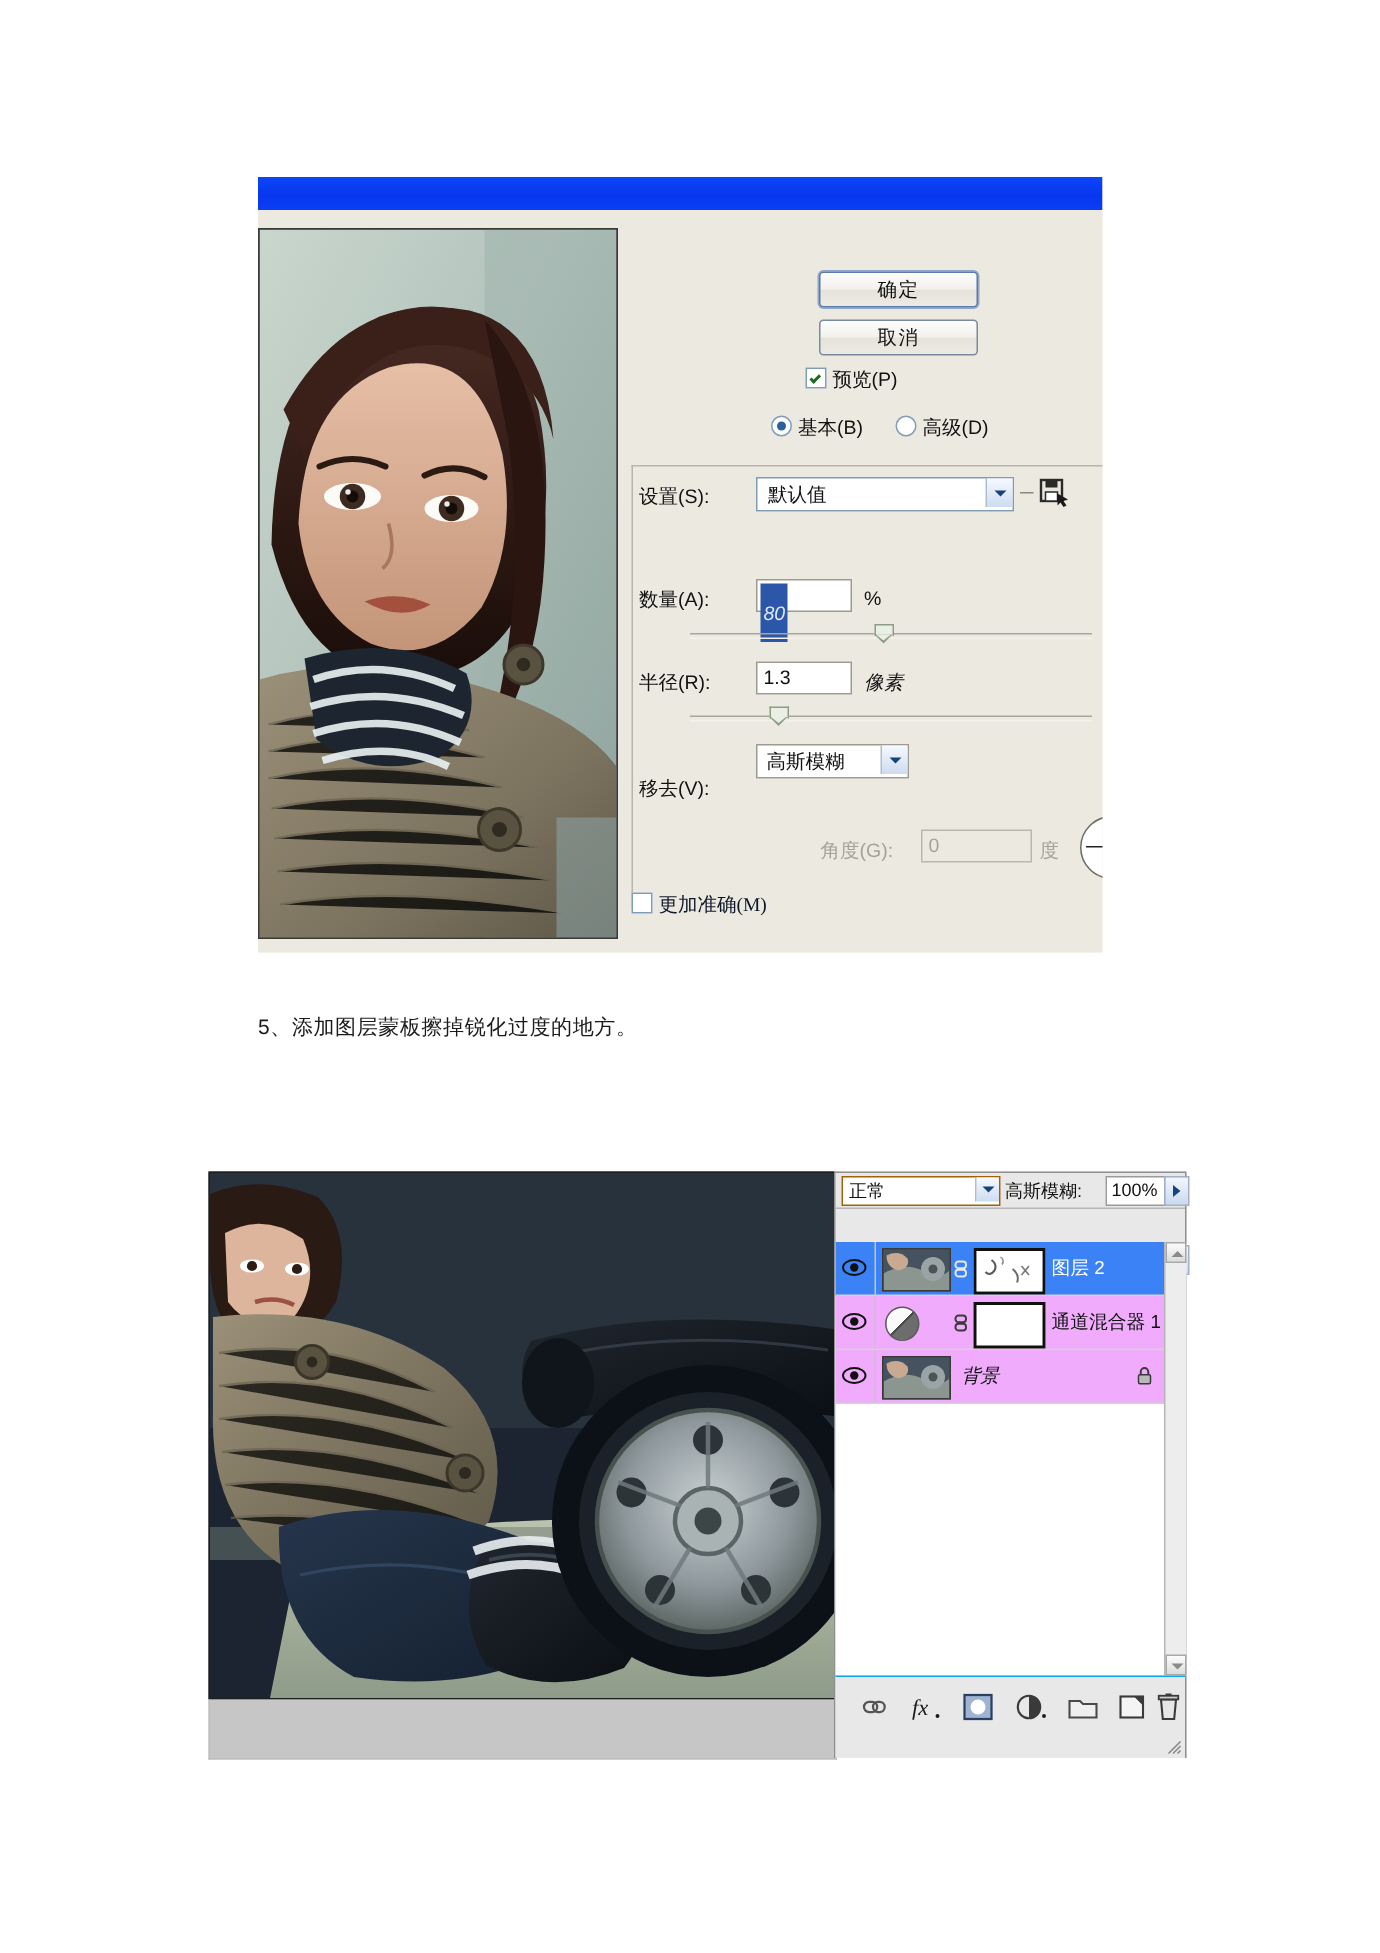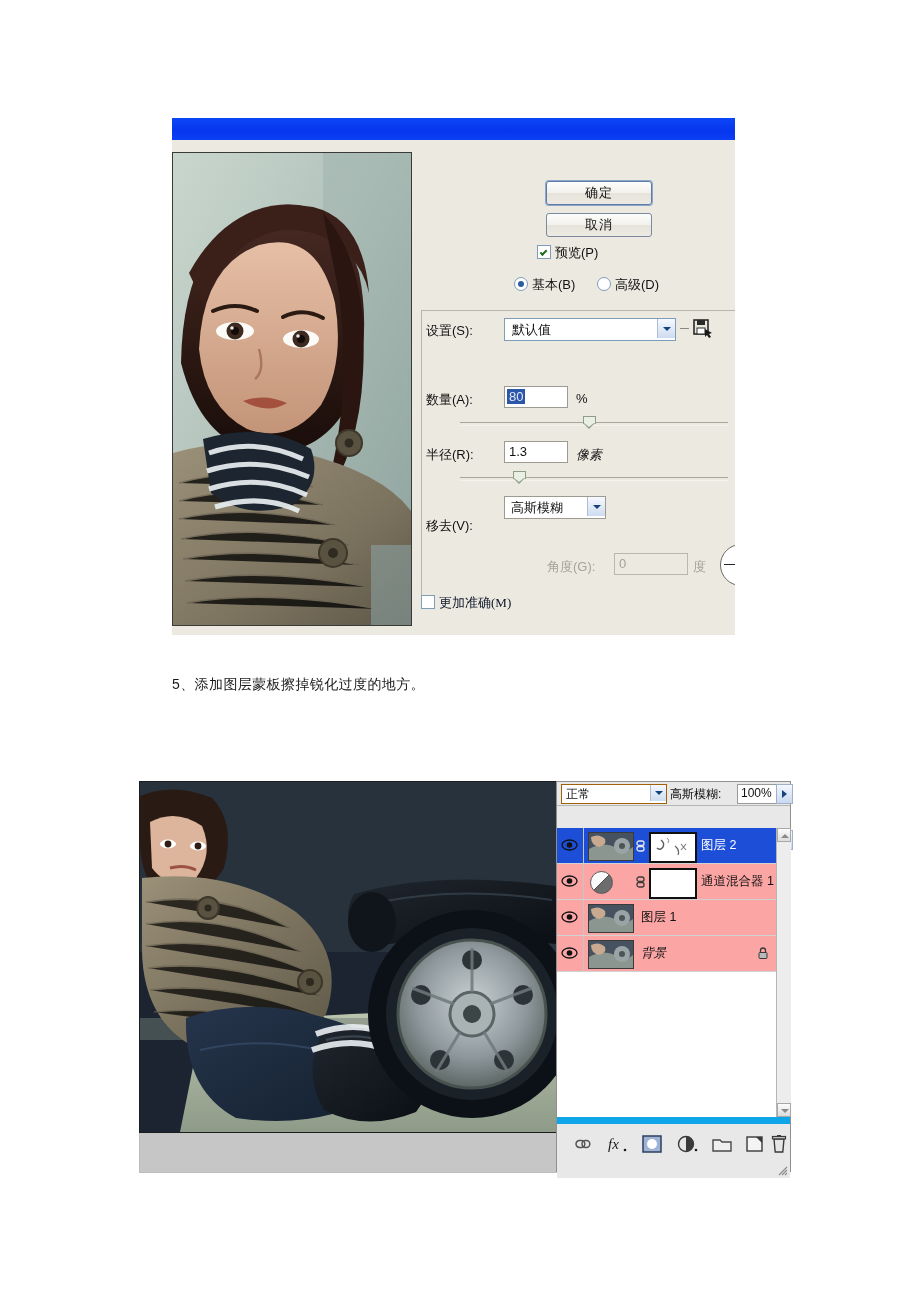--- a/index.html
+++ b/index.html
@@ -46,21 +46,21 @@
   #settings-select .sel-txt{position:absolute;left:7px;top:2px;}
   .sel-arrow{position:absolute;right:0;top:0;width:17px;height:19px;
     background:linear-gradient(to bottom,#f6f9ff,#cddcf0);border-left:1px solid #aebdd2;}
   .sel-arrow::after{content:"";position:absolute;left:5px;top:8px;border-left:4px solid transparent;
     border-right:4px solid transparent;border-top:4px solid #14427e;}
   #settings-dash{position:absolute;left:508px;top:188px;width:9px;height:1px;background:#8b8880;}
   #settings-saveicon{position:absolute;left:520px;top:178px;width:22px;height:20px;}
 
   #amount-label{left:254px;top:251px;}
   #amount-field{position:absolute;left:332px;top:246px;width:62px;height:20px;border:1px solid #9d9a92;background:#fff;}
-  #amount-value{position:absolute;left:2px;top:2px;padding:0 2px;background:#2c57a8;color:#dfe8f7;font-size:13px;line-height:15px;}
+  #amount-value{position:absolute;left:2px;top:2px;padding:12px 2px;background:#2c57a8;color:#dfe8f7;font-size:13px;line-height:15px;font-style:italic;}
   #amount-unit{left:404px;top:251px;}
   #amount-slider{position:absolute;left:288px;top:276px;width:268px;height:14px;}
   #radius-label{left:254px;top:306px;}
   #radius-field{position:absolute;left:332px;top:301px;width:62px;height:20px;border:1px solid #9d9a92;background:#fff;}
   #radius-value{position:absolute;left:4px;top:2px;color:#111;font-size:13px;line-height:15px;}
   #radius-unit{left:404px;top:306px;font-style:italic;}
   #radius-slider{position:absolute;left:288px;top:331px;width:268px;height:14px;}
 
   .slider-track{position:absolute;left:0;top:6px;width:100%;height:2px;
     border-top:1px solid #a9a69d;border-bottom:1px solid #f4f2ec;}
@@ -119,43 +119,43 @@
   .lockicon{position:absolute;top:26px;width:15px;height:15px;}
   #lock-trans{left:46px;}
   #lock-paint{left:66px;}
   #lock-move{left:87px;}
   #lock-all{left:107px;}
   #fill-label{position:absolute;left:133px;top:27px;font-size:12px;}
   #fill-box{position:absolute;left:180px;top:25px;width:38px;height:18px;background:#fff;border:1px solid #9a9a9a;}
   #fill-box span{position:absolute;left:3px;top:1px;font-size:12px;}
 
   #layer-list{position:absolute;left:0;top:46px;width:219px;height:289px;background:#fff;}
-  .layer-row{position:relative;height:35px;border-bottom:1px solid #d2d2d2;background:#fca5a5;}
-  .layer-row.sel{background:#1d4ed8;}
+  .layer-row{position:relative;height:35px;border-bottom:1px solid #d2d2d2;background:#f0abfc;}
+  .layer-row.sel{background:#3b82f6;}
   .layer-row .eye{position:absolute;left:4px;top:10px;width:17px;height:14px;}
   .layer-row .divider{position:absolute;left:26px;top:0;width:1px;height:35px;background:#c5c5c5;}
   .layer-row .thumb{position:absolute;left:31px;top:4px;width:44px;height:27px;border:1px solid #3a3a3a;overflow:hidden;background:#46525f;}
   .layer-row .maskthumb{position:absolute;top:4px;width:44px;height:27px;border:2px solid #101010;background:#fff;overflow:hidden;}
   .layer-row .linkicon{position:absolute;top:11px;width:9px;height:14px;}
   .layer-row .lname{position:absolute;top:9px;font-size:12.5px;color:#111;white-space:nowrap;}
   .layer-row.sel .lname{color:#fff;}
   .layer-row .lname.ital{font-style:italic;}
   .layer-row .locksm{position:absolute;right:7px;top:10px;width:12px;height:14px;}
   .adjthumb{position:absolute;left:33px;top:7px;width:21px;height:21px;border-radius:50%;
     background:linear-gradient(135deg,#fafafa 0 48%,#4a4a4a 48% 52%,#6d6d6d 52% 100%);border:1px solid #5a5a5a;}
 
   #layer-scroll{position:absolute;left:219px;top:46px;width:14px;height:289px;background:#ededed;border-left:1px solid #b6b6b6;}
   .sb-btn{position:absolute;left:0;width:14px;height:14px;background:linear-gradient(to bottom,#fcfcfc,#dcdcdc);border:1px solid #a8a8a8;box-sizing:border-box;}
   #sb-up{top:0;}
   #sb-down{bottom:0;}
   .sb-btn::after{content:"";position:absolute;left:3px;top:5px;border-left:4px solid transparent;border-right:4px solid transparent;}
   #sb-up::after{border-bottom:4px solid #8a8a8a;}
   #sb-down::after{border-top:4px solid #8a8a8a;}
 
-  #lp-bottom{position:absolute;left:0;top:335px;width:233px;height:54px;background:#e8e8e8;border-top:7px solid #0ea5e9;}
+  #lp-bottom{position:absolute;left:0;top:335px;width:233px;height:54px;background:#e8e8e8;border-top:1px solid #0ea5e9;}
   .bb-icon{position:absolute;top:10px;width:24px;height:20px;}
   #bb-link{left:12px;}
   #bb-fx{left:48px;}
   #bb-mask{left:83px;}
   #bb-adj{left:118px;}
   #bb-group{left:153px;}
   #bb-new{left:186px;}
   #bb-trash{left:210px;}
   #lp-resize{position:absolute;right:2px;bottom:2px;width:10px;height:10px;}
 </style>
@@ -498,37 +498,20 @@
         <div class="divider"></div>
         <div class="adjthumb"></div>
         <svg class="linkicon" style="left:79px" viewBox="0 0 9 14">
           <rect x="1" y="2" width="7" height="4.5" rx="2" fill="none" stroke="#3a3a3a" stroke-width="1.3"></rect>
           <rect x="1" y="7.5" width="7" height="4.5" rx="2" fill="none" stroke="#3a3a3a" stroke-width="1.3"></rect>
         </svg>
         <div class="maskthumb" style="left:92px;background:#fff"></div>
         <div class="lname" style="left:144px">通道混合器 1</div>
       </div>
 
-      <div class="layer-row">
-        <svg class="eye" viewBox="0 0 17 14">
-          <ellipse cx="8.5" cy="7" rx="7.5" ry="5" fill="none" stroke="#111" stroke-width="1.3"></ellipse>
-          <circle cx="8.5" cy="7" r="2.8" fill="#111"></circle>
-        </svg>
-        <div class="divider"></div>
-        <div class="thumb">
-          <svg viewBox="0 0 44 27" preserveAspectRatio="none">
-            <rect width="44" height="27" fill="#46525f"></rect>
-            <path d="M0 16 Q14 8 26 14 Q38 20 44 14 L44 27 L0 27Z" fill="#8a968f"></path>
-            <circle cx="33" cy="13" r="8" fill="#9aa4a6"></circle>
-              <circle cx="33" cy="13" r="3" fill="#4c5554"></circle>
-            <path d="M2 4 Q10 0 16 6 Q18 12 10 14 Q2 12 2 4Z" fill="#c9a98f"></path>
-          </svg>
-        </div>
-        <div class="lname" style="left:84px">图层 1</div>
-      </div>
 
       <div class="layer-row">
         <svg class="eye" viewBox="0 0 17 14">
           <ellipse cx="8.5" cy="7" rx="7.5" ry="5" fill="none" stroke="#111" stroke-width="1.3"></ellipse>
           <circle cx="8.5" cy="7" r="2.8" fill="#111"></circle>
         </svg>
         <div class="divider"></div>
         <div class="thumb">
           <svg viewBox="0 0 44 27" preserveAspectRatio="none">
             <rect width="44" height="27" fill="#46525f"></rect>

